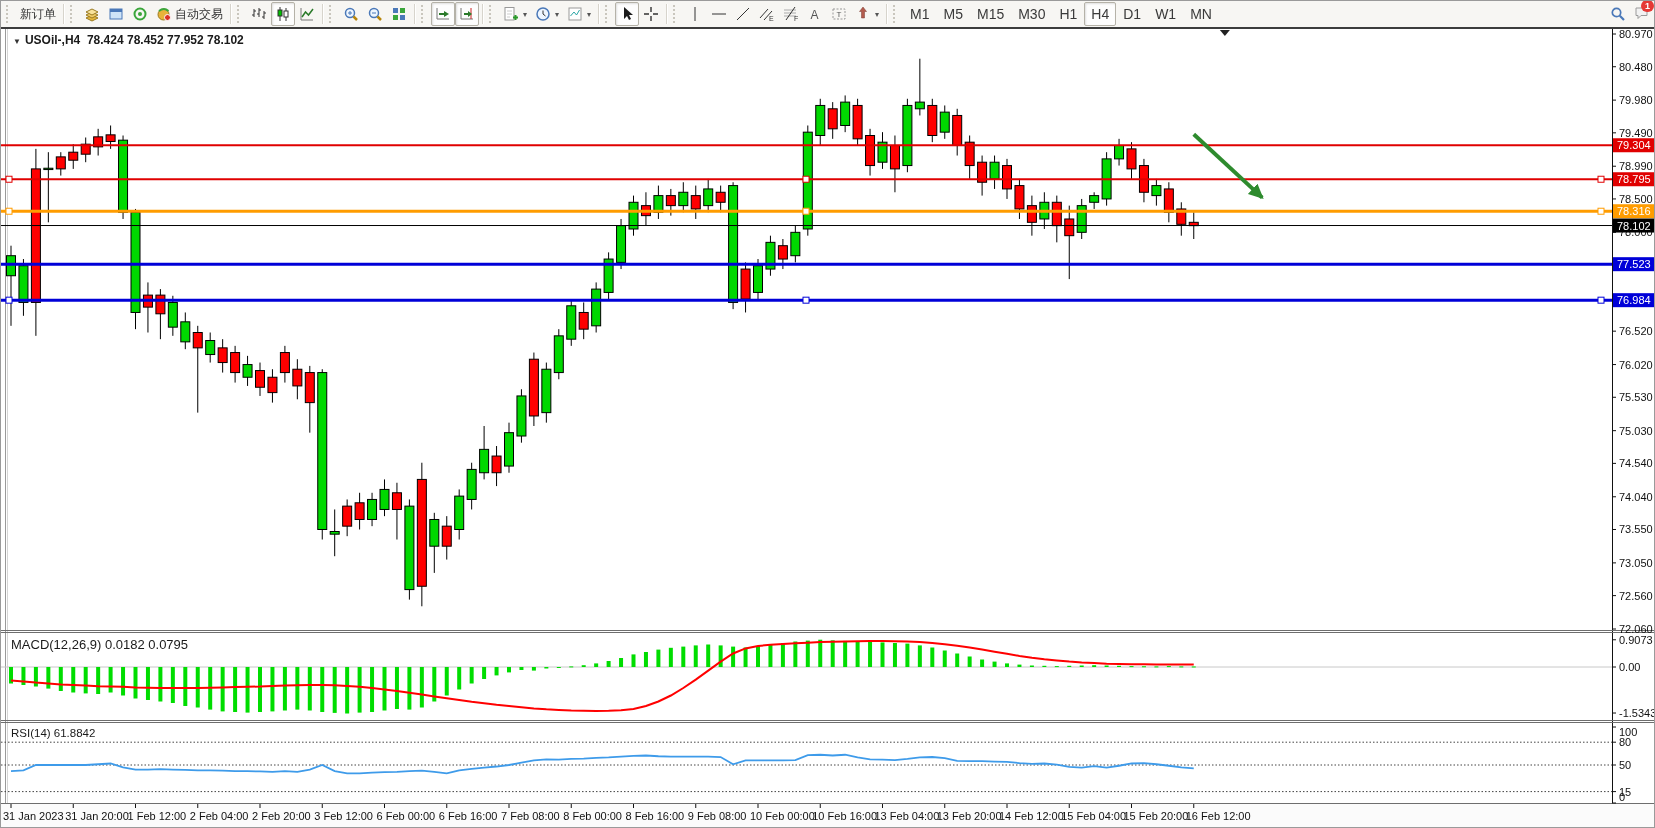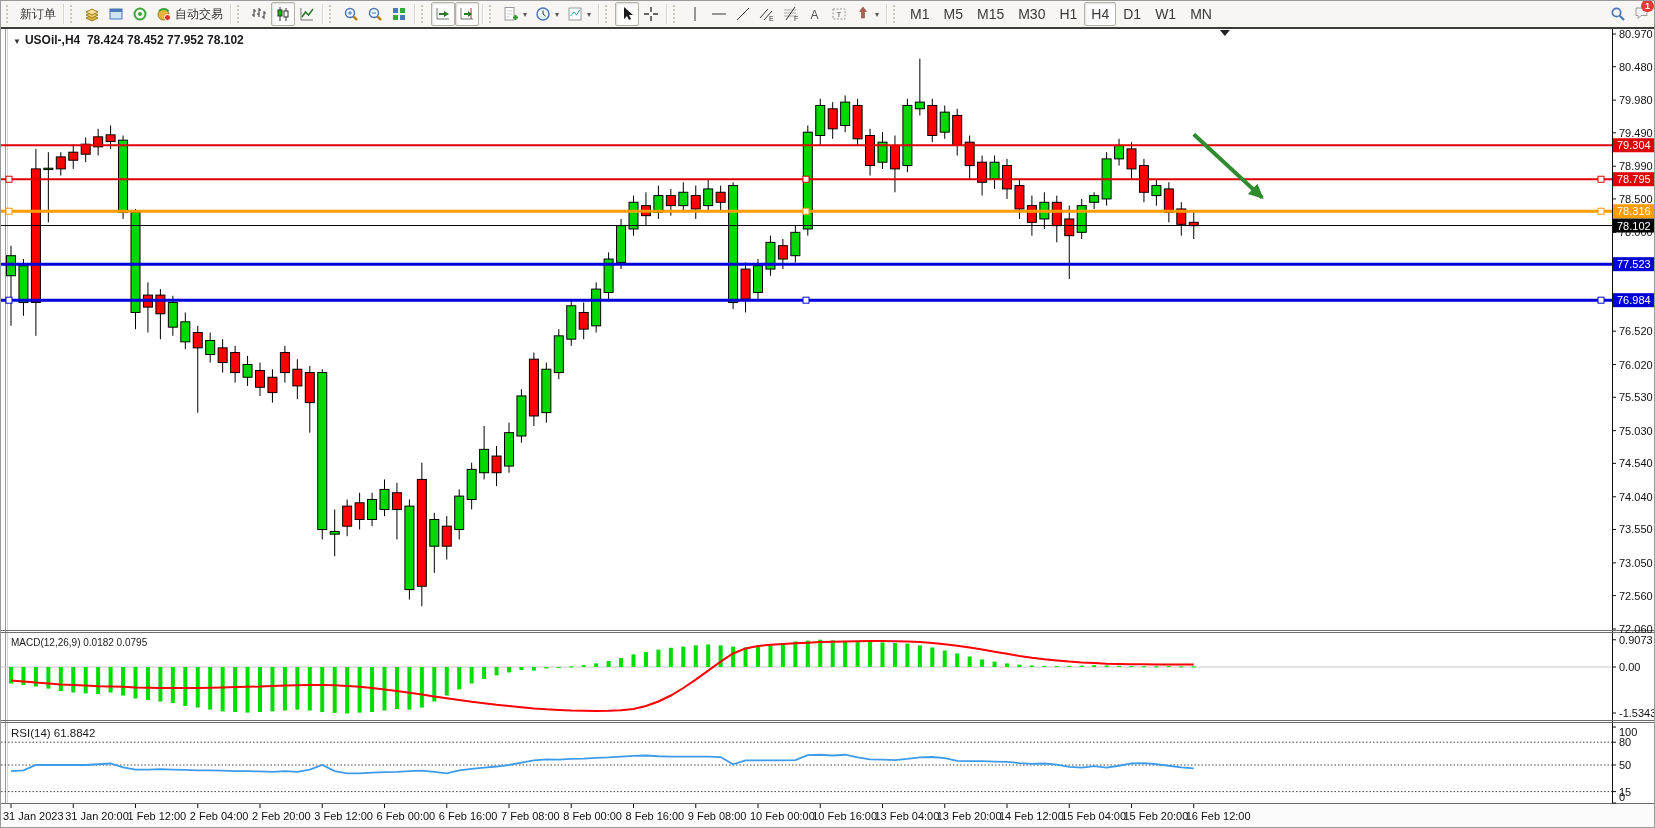--- a/index.html
+++ b/index.html
@@ -294,21 +294,21 @@
       </span>
       <span class="tbtn">
         <span class="chatwrap"><span class="ic"><svg viewBox="0 0 16 16">
               <path d="M2 3h11v7.5H7L4 13.5v-3H2z" fill="#f2f2f2" stroke="#9a9a9a"></path>
             </svg></span><span class="badge">1</span></span>
       </span>
     </div>
 
   <div class="ovl" style="left:12px;top:32px;font-weight:bold;"><span class="tri">▼</span><span>USOil-,H4</span><span>&nbsp;&nbsp;</span><span>78.424 78.452 77.952 78.102</span></div>
 
-  <div class="ovl" style="left:10px;top:636px;font-size:10px;">MACD(12,26,9) 0.0182 0.0795</div>
+  <div class="ovl" style="left:10px;top:636px;font-size:13px;">MACD(12,26,9) 0.0182 0.0795</div>
   <div class="ovl" style="left:10px;top:726px;font-size:11.5px;">RSI(14) 61.8842</div>
 
   <svg id="chartsvg" width="1655" height="828">
       <rect x="0" y="27" width="1655" height="801" fill="#ffffff"></rect>
       <line x1="0" y1="27.5" x2="1655" y2="27.5" stroke="#3c3c3c"></line>
       <line x1="4.5" y1="28" x2="4.5" y2="802" stroke="#9a9a9a"></line>
       <line x1="6.5" y1="28" x2="6.5" y2="802" stroke="#d5d5d5"></line>
       <line x1="1611.5" y1="28" x2="1611.5" y2="803" stroke="#111"></line>
       <line x1="0" y1="629.5" x2="1655" y2="629.5" stroke="#6e6e6e"></line>
       <line x1="0" y1="631.5" x2="1655" y2="631.5" stroke="#6e6e6e"></line>

